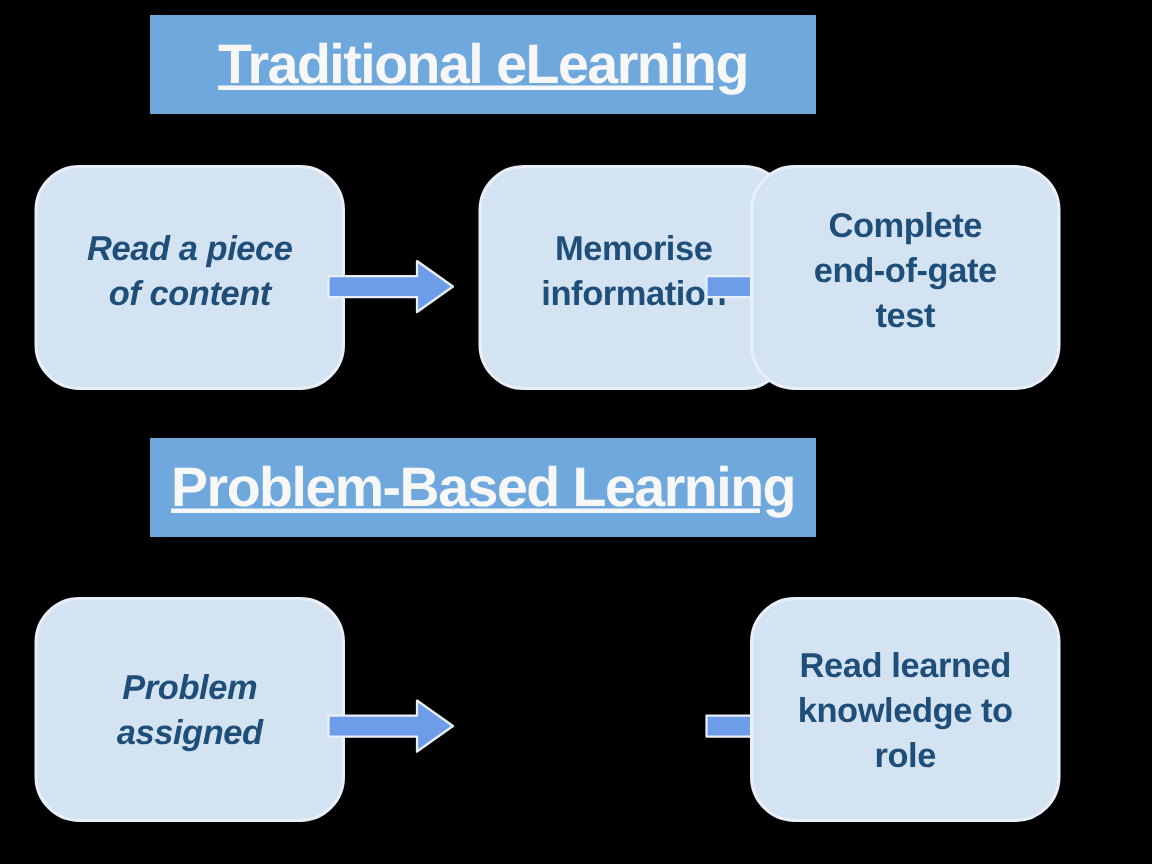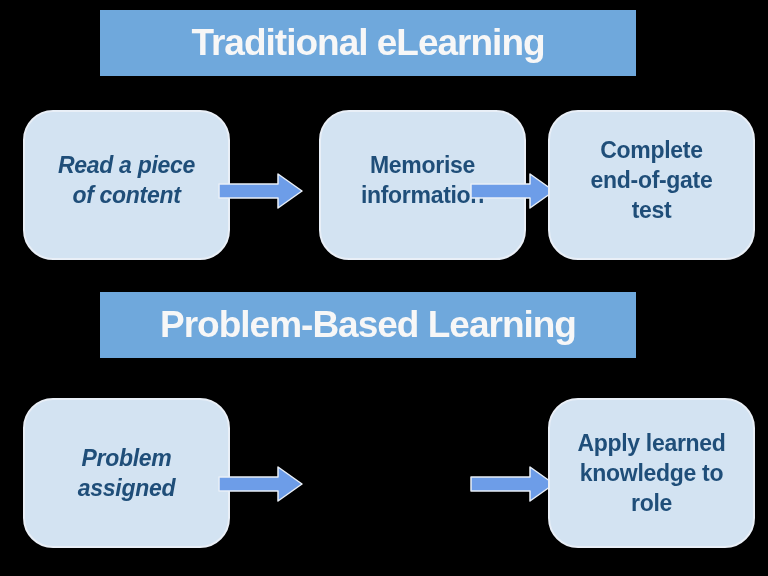--- a/index.html
+++ b/index.html
@@ -19,27 +19,28 @@
     font-family: "Liberation Sans", sans-serif;
     overflow: hidden;
   }
   .canvas {
     position: relative;
     width: 768px; height: 576px;
     background: var(--page-bg);
   }
   .section-header {
     position: absolute;
-    left: 100px; width: 536px; height: 66px;
+    left: 100px; width: 444px; height: 66px;
     background: var(--header-bg);
     display: flex; align-items: center; justify-content: center;
     color: var(--header-text);
     font-size: 37px; font-weight: bold;
     letter-spacing: -1px;
     text-align: center;
+    text-decoration: underline;
   }
   #header-1 { top: 10px; }
   #header-2 { top: 292px; }
   .flow-box {
     position: absolute;
     width: 207px; height: 150px;
     background: var(--box-bg);
     border: 2px solid var(--box-border);
     border-radius: 30px;
     display: flex; align-items: center; justify-content: center;
@@ -48,21 +49,21 @@
     letter-spacing: -0.3px;
     line-height: 30px;
     text-align: center;
     white-space: pre-line;
   }
   .row1 { top: 110px; }
   .row2 { top: 398px; }
   .row1.flow-box { padding-bottom: 10px; }
   .b1 { left: 23px; font-style: italic; }
   .b2 { left: 279px; margin-left: 40px; }
-  .b3 { left: 548px; }
+  .b3 { left: 500px; }
   .flow-arrow {
     position: absolute;
     width: 85px; height: 38px;
   }
   .row1.flow-arrow { top: 172px; }
   .row2.flow-arrow { top: 465px; }
   .a1 { left: 218px; }
   .a2 { left: 470px; }
   .flow-arrow svg { display: block; width: 85px; height: 38px; }
   .flow-arrow polygon {
@@ -112,17 +113,17 @@
     </svg>
   </div>
 
 
   <div class="flow-arrow row2 a2">
     <svg viewBox="0 0 85 38" aria-hidden="true">
       <polygon points="1,12 60,12 60,2 84,19 60,36 60,26 1,26"></polygon>
     </svg>
   </div>
 
-  <div class="flow-box row2 b3">Apply learned
+  <div class="flow-box row2 b3">Read learned
 knowledge to
 role</div>
 
 </div>
 
 </body></html>

